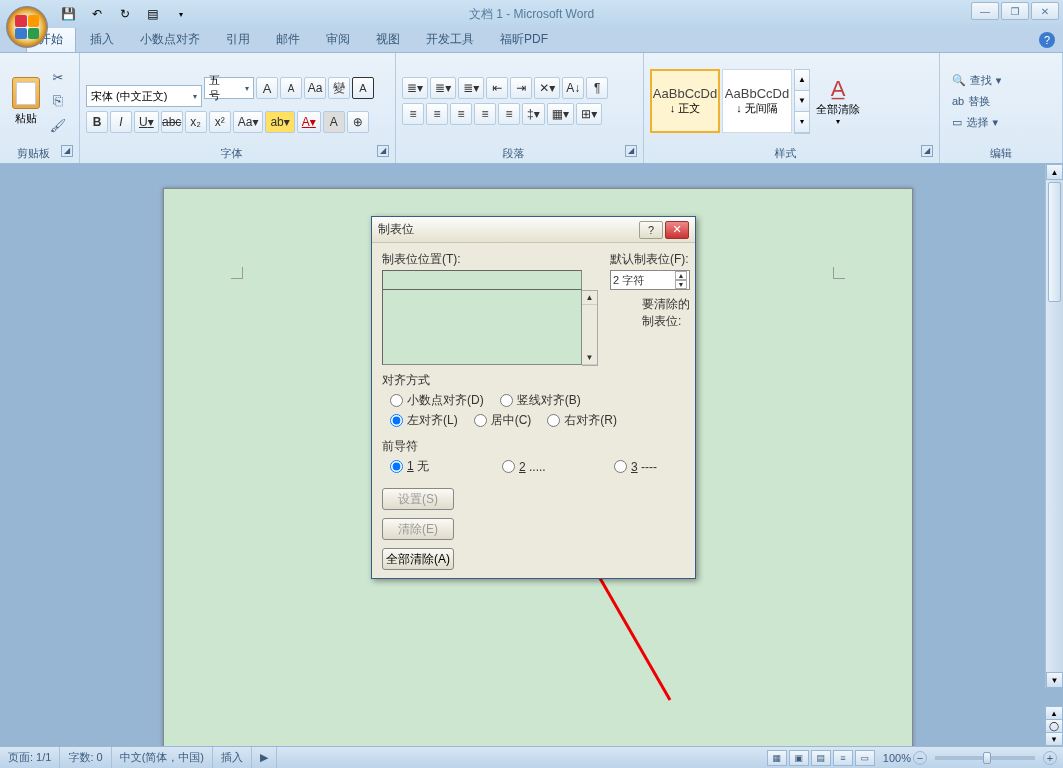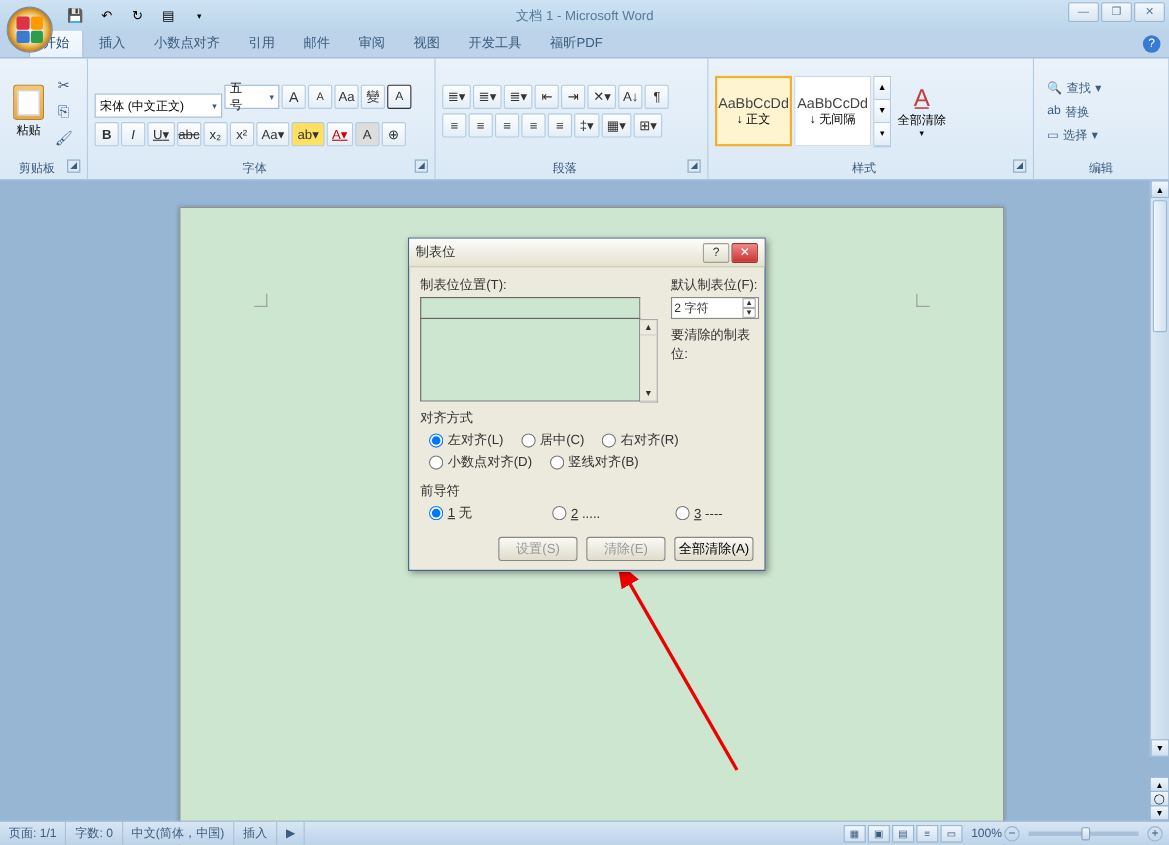--- a/index.html
+++ b/index.html
@@ -88,21 +88,21 @@
 .list-scroll div{flex:0 0 14px;display:flex;align-items:center;justify-content:center;font-size:8px;border-bottom:1px solid #ccc;}
 .default-box{margin-left:12px;flex:1;}
 .spinner{width:80px;height:20px;background:#fff;border:1px solid #888;display:flex;align-items:center;padding:0 2px;font-size:11px;}
 .spinner .sp-btns{margin-left:auto;display:flex;flex-direction:column;}
 .spinner .sp-btns span{font-size:7px;line-height:7px;border:1px solid #aaa;width:12px;text-align:center;}
 fieldset{border:none;margin-top:6px;}
 .radio-row{display:flex;gap:16px;margin:3px 0 3px 8px;}
 .radio-opt{display:flex;align-items:center;gap:4px;font-size:12px;white-space:nowrap;}
 .radio-opt input{margin:0;}
 .radio-opt u{text-decoration:underline;}
-.dlg-btns-row{display:flex;gap:8px;justify-content:flex-end;margin-top:10px;}
+.dlg-btns-row{display:flex;gap:8px;justify-content:flex-end;margin-top:10px;flex-direction:column;}
 .dlg-btn{width:72px;height:22px;border:1px solid #888;background:linear-gradient(#fafaf4,#e0dccc);font-size:12px;display:flex;align-items:center;justify-content:center;border-radius:3px;}
 .dlg-btn:disabled,.dlg-btn.disabled{color:#999;}
 .dlg-btn.primary{border:1px solid #3a7bd0;box-shadow:0 0 2px #6aa8e8;}
 
 
 .arrow-svg{position:absolute;left:560px;top:520px;width:120px;height:190px;z-index:90;pointer-events:none;}
 </style>
 </head>
 <body>
 
@@ -306,48 +306,48 @@
       </div>
       <div class="default-box">
         <div class="dlg-label">默认制表位(F):</div>
         <div class="spinner">
           <span>2 字符</span>
           <div class="sp-btns">
               <span>▲</span>
               <span>▼</span>
             </div>
         </div>
-        <div class="dlg-label" style="margin-top:6px;">要清除的制表位:</div>
+        <div class="dlg-label" style="margin-top:6px;margin-left:32px;">要清除的制表位:</div>
       </div>
     </div>
 
     <fieldset>
       <div>对齐方式</div>
       <div class="radio-row">
         <label class="radio-opt">
+            <input type="radio" name="al" style="">
+            <span>小数点对齐(D)</span>
+          </label>
+        <label class="radio-opt">
+            <input type="radio" name="al" style="">
+            <span>竖线对齐(B)</span>
+          </label>
+      </div>
+      <div class="radio-row">
+        <label class="radio-opt">
             <input type="radio" name="al" checked="" style="">
             <span>左对齐(L)</span>
           </label>
         <label class="radio-opt">
             <input type="radio" name="al" style="">
             <span>居中(C)</span>
           </label>
         <label class="radio-opt">
             <input type="radio" name="al" style="">
             <span>右对齐(R)</span>
-          </label>
-      </div>
-      <div class="radio-row">
-        <label class="radio-opt">
-            <input type="radio" name="al" style="">
-            <span>小数点对齐(D)</span>
-          </label>
-        <label class="radio-opt">
-            <input type="radio" name="al" style="">
-            <span>竖线对齐(B)</span>
           </label>
       </div>
     </fieldset>
 
     <fieldset>
       <div>前导符</div>
       <div class="radio-row">
         <label class="radio-opt" style="width:96px;">
             <input type="radio" name="ld" checked="" style="">
             <span><u>1</u> 无</span>

